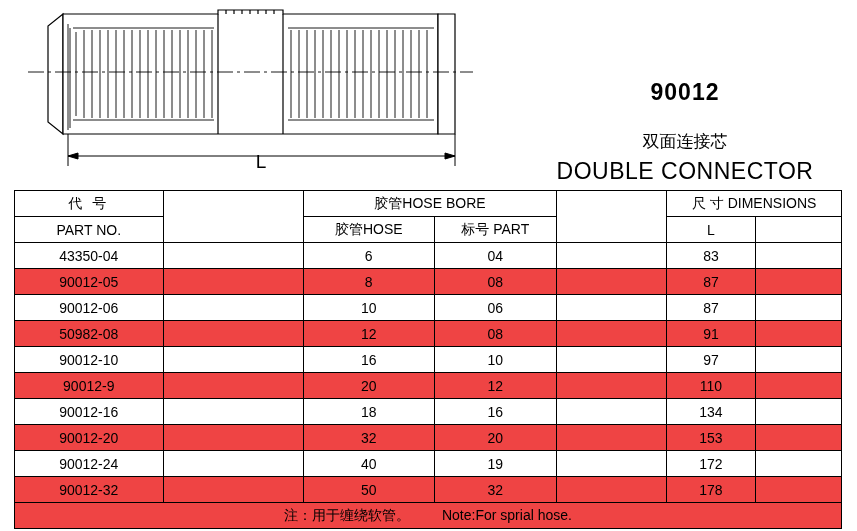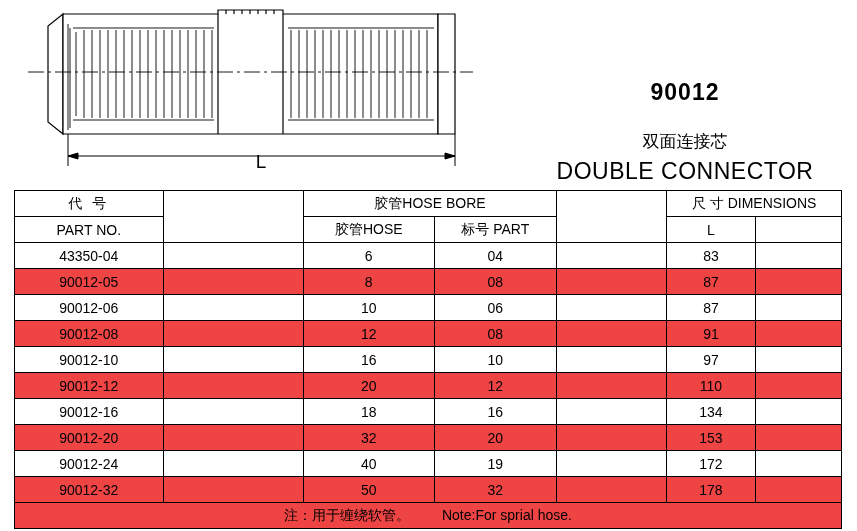--- a/index.html
+++ b/index.html
@@ -209,39 +209,39 @@
         <tr>
           <td class="partno">90012-06</td>
           <td></td>
           <td>10</td>
           <td>06</td>
           <td></td>
           <td>87</td>
           <td></td>
         </tr>
         <tr class="shade">
-          <td class="partno">90012-08</td>
+          <td class="partno">50982-08</td>
           <td></td>
           <td>12</td>
           <td>08</td>
           <td></td>
           <td>91</td>
           <td></td>
         </tr>
         <tr>
           <td class="partno">90012-10</td>
           <td></td>
           <td>16</td>
           <td>10</td>
           <td></td>
           <td>97</td>
           <td></td>
         </tr>
         <tr class="shade">
-          <td class="partno">90012-12</td>
+          <td class="partno">90012-9</td>
           <td></td>
           <td>20</td>
           <td>12</td>
           <td></td>
           <td>110</td>
           <td></td>
         </tr>
         <tr>
           <td class="partno">90012-16</td>
           <td></td>

